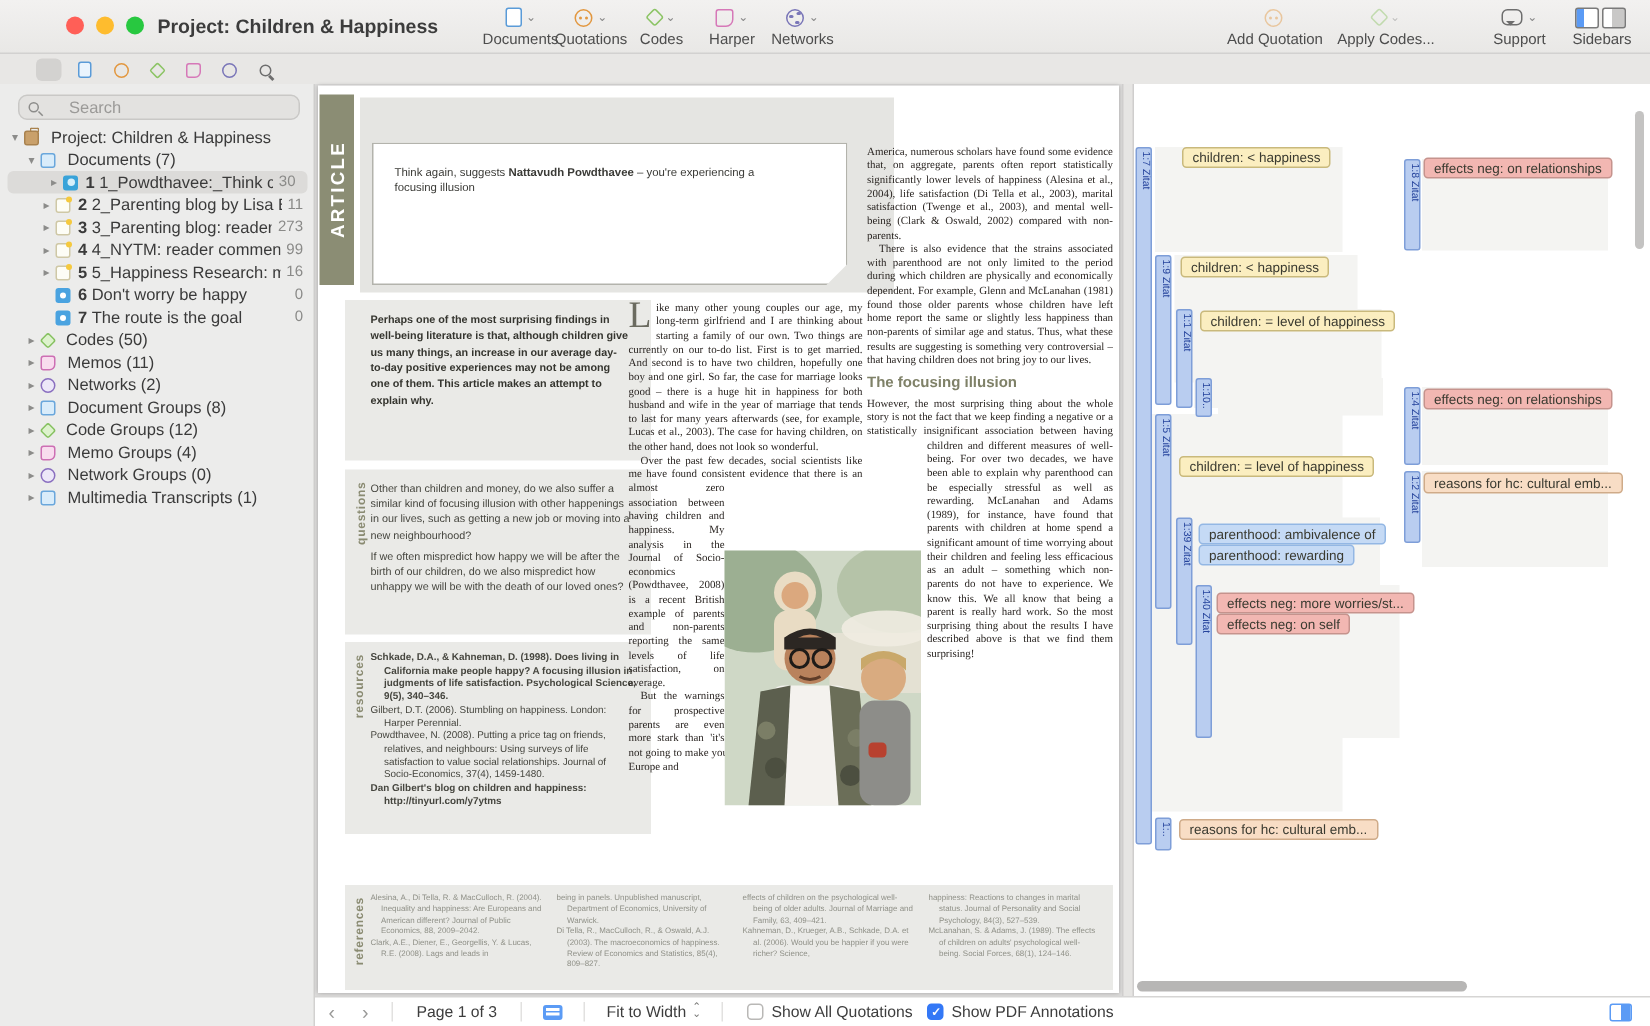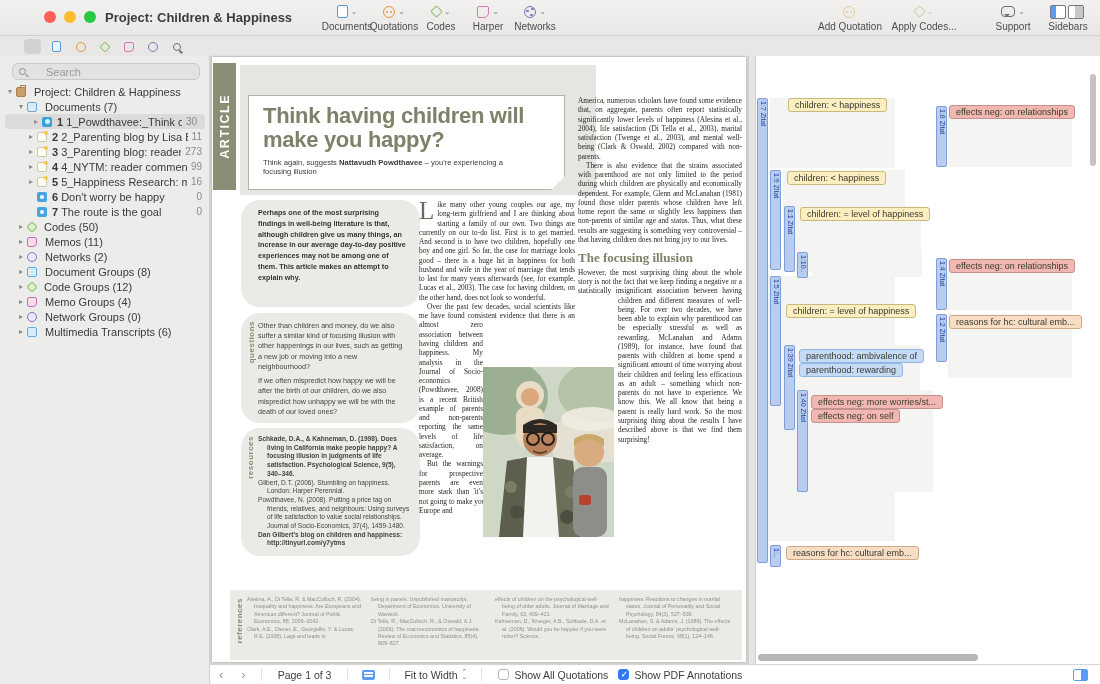--- a/index.html
+++ b/index.html
@@ -97,37 +97,37 @@
   .vlabel { writing-mode:vertical-rl; transform:rotate(180deg); font-weight:bold; color:#8a8b72; font-size:8px; letter-spacing:.5px; }
   #kicker { position:absolute; left:1px; top:6px; width:23px; height:127px; background:#8b8d74; display:flex; align-items:center; justify-content:center; }
   #kicker span { writing-mode:vertical-rl; transform:rotate(180deg); color:#fff; font-weight:bold; font-size:12.5px; letter-spacing:1.5px; }
   #title-backdrop { position:absolute; left:28px; top:8px; width:356px; height:130px; background:#e5e5e2; }
   #title-box { position:absolute; left:36px; top:38px; width:317px; height:95px; background:#fff; border:1px solid #b3b3ac;
     clip-path:polygon(0 0,100% 0,100% calc(100% - 14px),calc(100% - 14px) 100%,0 100%); padding:8px 12px 0 14px; }
   #title-box h1 { font-size:22px; line-height:1.08; color:#7f8168; letter-spacing:-.3px; }
   #standfirst { margin-top:6px; font-size:7.6px; color:#3a3a36; width:250px; line-height:1.3; }
   #standfirst b { font-weight:bold;text-align:right; }
 
-  .graybox { position:absolute; left:29px; width:179px; background:#eaeae7;border-radius:19px; }
+  .graybox { position:absolute; left:18px; width:204px; background:#eaeae7; }
   .graybox .vlab { position:absolute; left:5px; top:8px; }
   #box-intro { top:143px; height:107px; padding:8px 14px 0 17px; font-size:7.2px; font-weight:bold; color:#35352f; line-height:1.5; }
   #box-questions { top:256px; height:110px; padding:8px 12px 0 17px; font-size:7.2px; color:#46463f; line-height:1.42; }
   #box-questions p + p { margin-top:4px; }
   #box-resources { top:371px; height:128px; padding:7px 10px 0 17px; font-size:6.6px; color:#46463f; line-height:1.32; }
   #box-resources .ref { padding-left:9px; text-indent:-9px; }
   #box-resources .ref b { font-weight:bold; }
 
   .bodycol { position:absolute; font-family:"Liberation Serif",serif; font-size:7.3px; line-height:1.27; color:#2a2522; text-align:justify; }
   #col1 { left:207px; top:143px; width:156px; }
   #col2 { left:366px; top:39px; width:164px; }
   .bodycol p.ind { text-indent:8px; }
   #dropcap { float:left; font-size:25px; line-height:.78; color:#6b6b60; margin:1px 3px 0 0; font-family:"Liberation Serif",serif; }
   #spacer-right { float:right; width:92px; height:172px; }
   #spacer-left { float:left; width:40px; height:178px; }
-  #col2 h3 { font-family:Liberation Serif, serif; font-size:13px; color:#7f8168; margin:6px 0 1px; }
+  #col2 h3 { font-family:Liberation Sans, sans-serif; font-size:10px; color:#7f8168; margin:6px 0 1px; }
 
   #photo { position:absolute; left:271px; top:310px; width:131px; height:170px; z-index:3; }
 
   #refs-strip { position:absolute; left:18px; top:533px; width:512px; height:70px; background:#eaeae7; padding:6px 8px 0 6px; }
   #refs-strip .vlab { position:absolute; left:5px; top:8px; }
   #refs-cols { display:flex; gap:9px; margin-left:11px; }
   #refs-cols .rcol { flex:1; font-size:5.3px; line-height:1.4; color:#8f9087; }
   #refs-cols .rentry { padding-left:7px; text-indent:-7px; }
 
   
@@ -384,35 +384,34 @@
           <span class="disc">▸</span>
           <span class="ticon ic-netg"></span>
           <span class="tnum"></span>
           <span class="tlabel">Network Groups (0)</span>
           <span class="tcount"></span>
         </div>
         <div class="tree-row" style="padding-left: 15px;">
           <span class="disc">▸</span>
           <span class="ticon ic-trans"></span>
           <span class="tnum"></span>
-          <span class="tlabel">Multimedia Transcripts (6)</span>
+          <span class="tlabel">Multimedia Transcripts (1)</span>
           <span class="tcount"></span>
         </div>
       </div>
   </div>
 
   <div id="docviewer">
     <div id="page">
 
       <div id="kicker">
           <span>ARTICLE</span>
         </div>
       <div id="title-backdrop"></div>
       <div id="title-box">
-        <h1>Think having children will make you happy?</h1>
         <div id="standfirst"><span>Think again, suggests </span><b>Nattavudh Powdthavee</b><span> – you're experiencing a focusing illusion</span></div>
       </div>
 
       <div class="graybox" id="box-intro">Perhaps one of the most surprising findings in well-being literature is that, although children give us many things, an increase in our average day-to-day positive experiences may not be among one of them. This article makes an attempt to explain why.</div>
 
       <div class="graybox" id="box-questions">
         <span class="vlab vlabel">questions</span>
         <p>Other than children and money, do we also suffer a similar kind of focusing illusion with other happenings in our lives, such as getting a new job or moving into a new neighbourhood?</p>
         <p>If we often mispredict how happy we will be after the birth of our children, do we also mispredict how unhappy we will be with the death of our loved ones?</p>
       </div>

